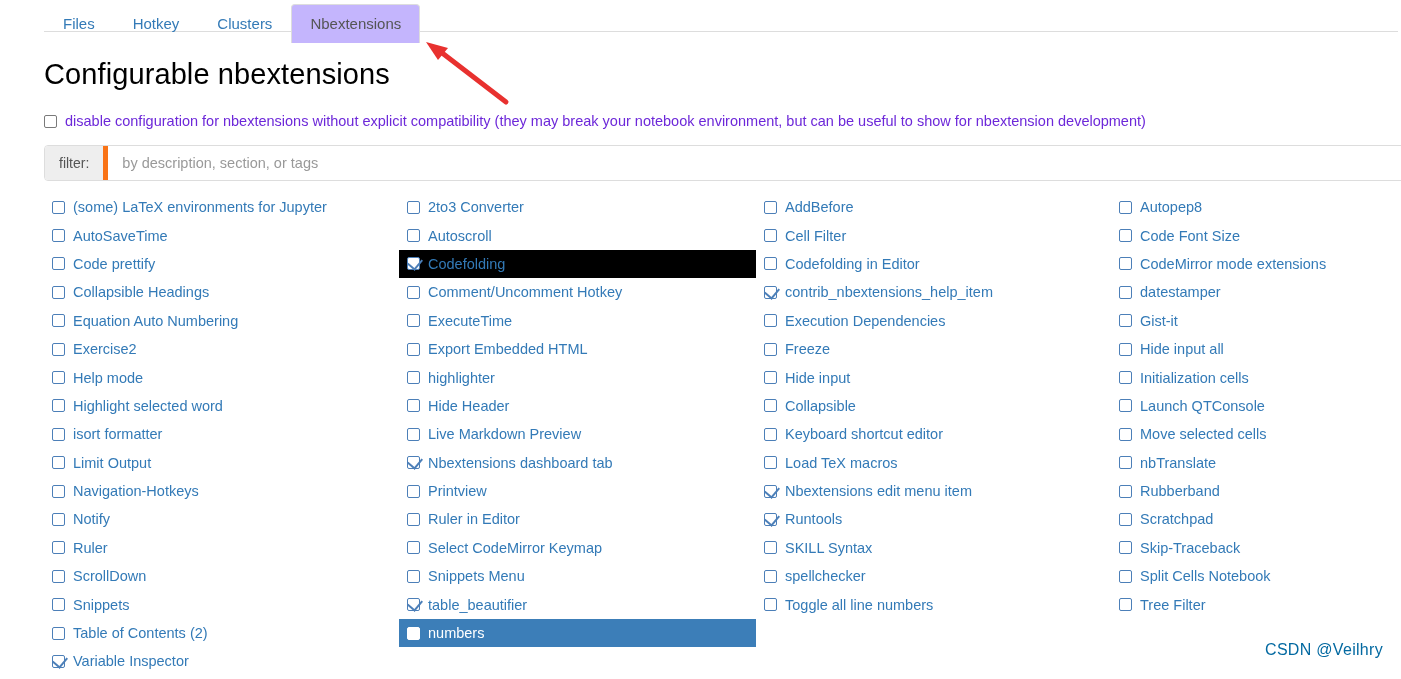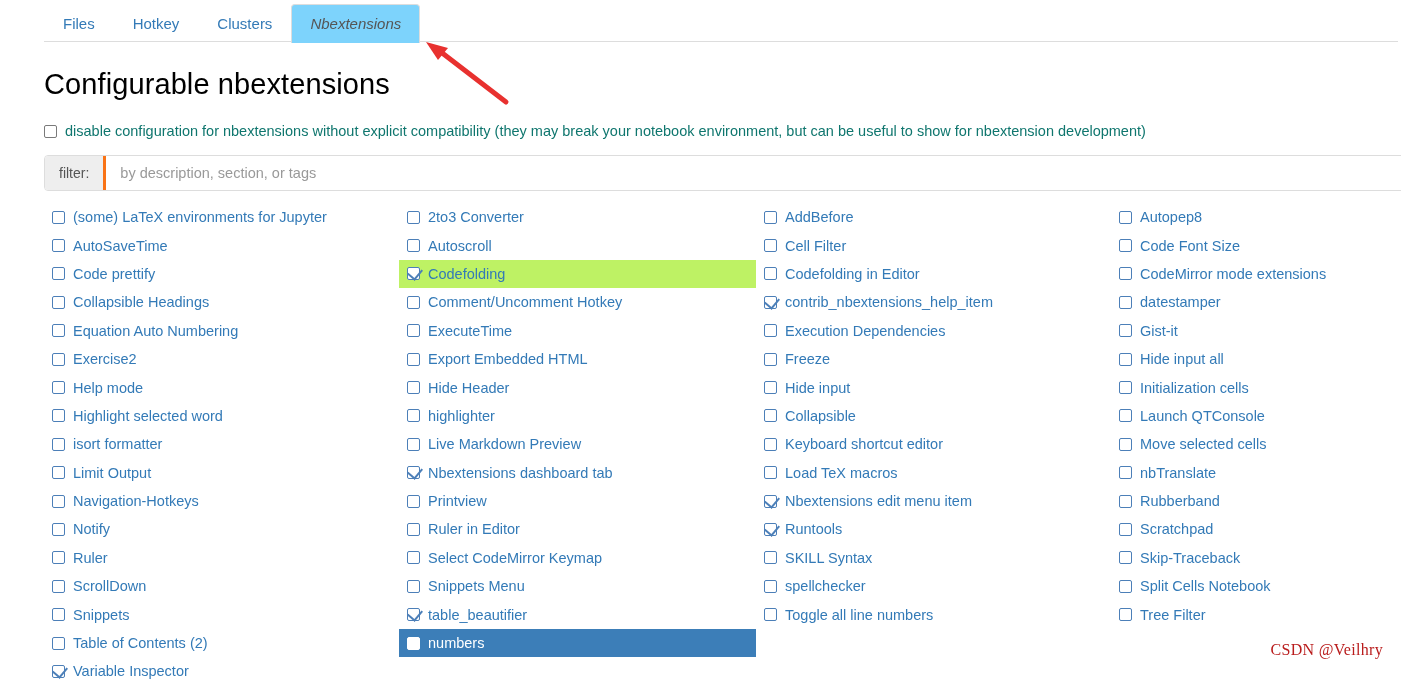--- a/index.html
+++ b/index.html
@@ -14,21 +14,21 @@
     font-family: "Liberation Sans", sans-serif;
     font-size: 14px;
     color: #000;
     overflow: hidden;
     position: relative;
   }
 
   
   .tabbar {
     position: relative;
-    height: 42px;
+    height: 32px;
     margin: 0 0 0 0;
     padding-left: 44px;
     box-sizing: border-box;
   }
   .tabbar::after {
     content: "";
     position: absolute;
     left: 44px;
     right: 3px;
     bottom: 0;
@@ -53,43 +53,42 @@
     cursor: pointer;
     border: 1px solid transparent;
     border-bottom: none;
     border-radius: 4px 4px 0 0;
     margin-bottom: -1px;
     background: transparent;
     white-space: nowrap;
   }
   .tab.active {
     color: #555555;
-    background: #7dd3fc;
+    background: #c4b5fd;
     border-color: #dddddd;
     border-bottom-color: #ffffff;
     cursor: default;
-    font-style: italic;
   }
 
   
   .page-title {
     font-size: 29px;
     font-weight: normal;
     color: #000;
     margin: 26px 0 16px 44px;
     letter-spacing: 0.1px;
   }
 
   
   .disable-row {
     margin: 22px 0 0 44px;
     display: flex;
     align-items: center;
     font-size: 14.5px;
-    color: #0f766e;
+    color: #6d28d9;
   }
   .disable-row .cbx {
     margin-right: 8px;
   }
 
   
   .cbx {
     display: inline-block;
     width: 13px;
     height: 13px;
@@ -134,21 +133,21 @@
     border-radius: 4px 0 0 4px;
     box-sizing: border-box;
     background: #fff;
     overflow: hidden;
   }
   .filter-addon {
     display: flex;
     align-items: center;
     padding: 0 14px;
     background: #eeeeee;
-    border-right: 3px solid #f97316;
+    border-right: 5px solid #f97316;
     font-size: 14px;
     color: #555555;
   }
   .filter-input {
     flex: 1 1 auto;
     border: none;
     outline: none;
     padding: 0 14px;
     font-family: "Liberation Sans", sans-serif;
     font-size: 14.5px;
@@ -183,21 +182,21 @@
     box-sizing: border-box;
     color: #337ab7;
     font-size: 14.5px;
     cursor: pointer;
     white-space: nowrap;
   }
   .ext-row .cbx {
     margin-right: 8px;
   }
   .ext-row.hover {
-    background: #bef264;
+    background: #000000;
   }
   .ext-row.warn {
     background: #fcf8e3;
     color: #8a6d3b;
   }
   .ext-row.selected {
     background: #3c7eb8;
     color: #ffffff;
   }
 
@@ -210,23 +209,22 @@
     height: 80px;
     pointer-events: none;
   }
 
   
   .watermark {
     position: absolute;
     right: 18px;
     bottom: 20px;
     font-size: 16px;
-    color: #b91c1c;
+    color: #0369a1;
     letter-spacing: 0.3px;
-    font-family: Liberation Serif, serif;
   }
 </style>
 </head>
 <body>
 
 <div class="tabbar">
   <ul class="tabs" id="tab-list">
       <li class="tab">Files</li>
       <li class="tab">Hotkey</li>
       <li class="tab">Clusters</li>
@@ -337,25 +335,25 @@
       <div class="ext-row">
         <span class="cbx blue"></span>
         <span>ExecuteTime</span>
       </div>
       <div class="ext-row">
         <span class="cbx blue"></span>
         <span>Export Embedded HTML</span>
       </div>
       <div class="ext-row">
         <span class="cbx blue"></span>
+        <span>highlighter</span>
+      </div>
+      <div class="ext-row">
+        <span class="cbx blue"></span>
         <span>Hide Header</span>
-      </div>
-      <div class="ext-row">
-        <span class="cbx blue"></span>
-        <span>highlighter</span>
       </div>
       <div class="ext-row">
         <span class="cbx blue"></span>
         <span>Live Markdown Preview</span>
       </div>
       <div class="ext-row">
         <span class="cbx blue checked"></span>
         <span>Nbextensions dashboard tab</span>
       </div>
       <div class="ext-row">

